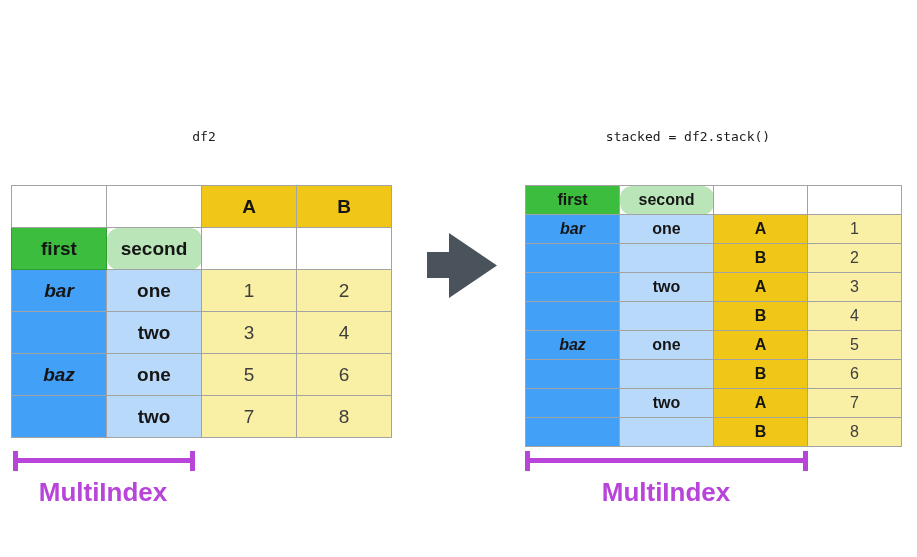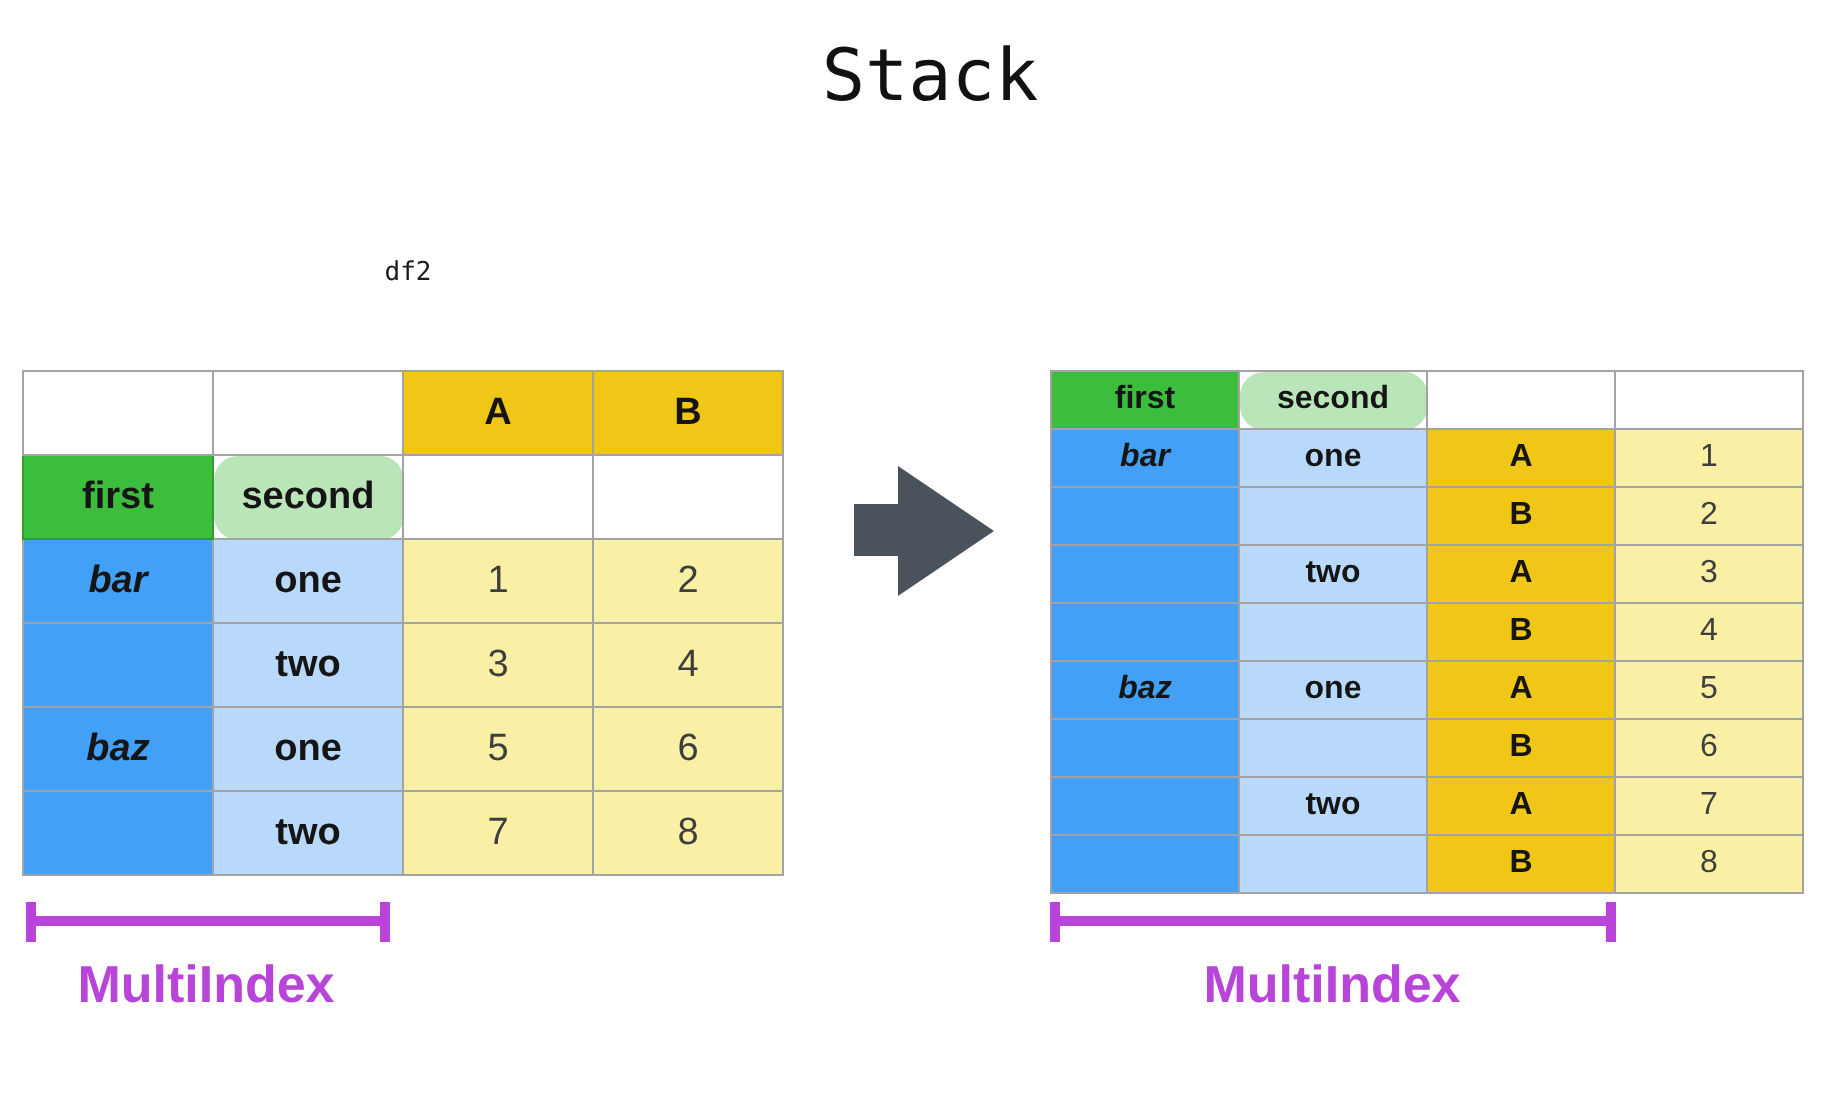--- a/index.html
+++ b/index.html
@@ -61,23 +61,23 @@
     font-weight:bold;
   }
   .mi-label.left  { left:103px; }
   .mi-label.right { left:666px; }
 </style>
 </head>
 <body>
 
 <div class="canvas">
 
-  <div class="title">Stack</div>
 
   <div class="panel-label left">df2</div>
+  <div class="panel-label right">stacked = df2.stack()</div>
 
   <table class="tbl left-tbl">
     <tbody>
         <tr>
       <td class="white"></td>
       <td class="white"></td>
       <td class="gold lbl">A</td>
       <td class="gold lbl">B</td>
     </tr>
     <tr>

